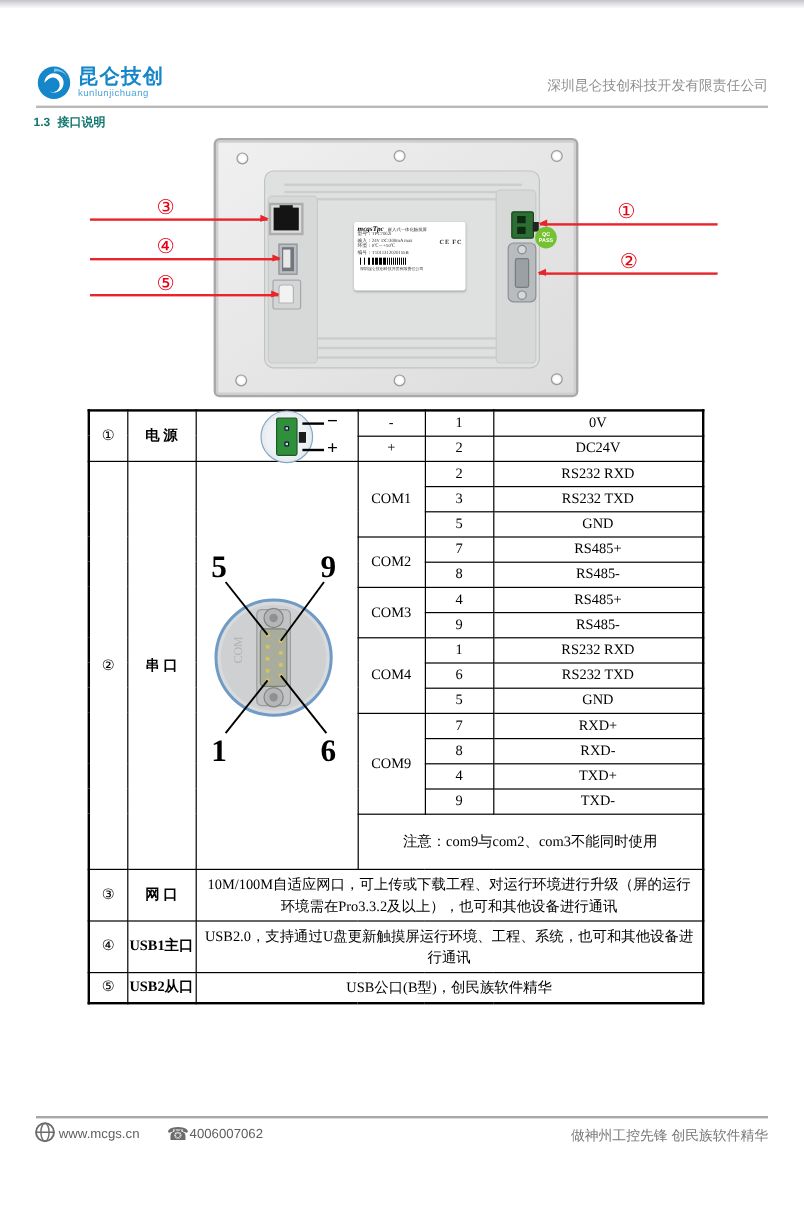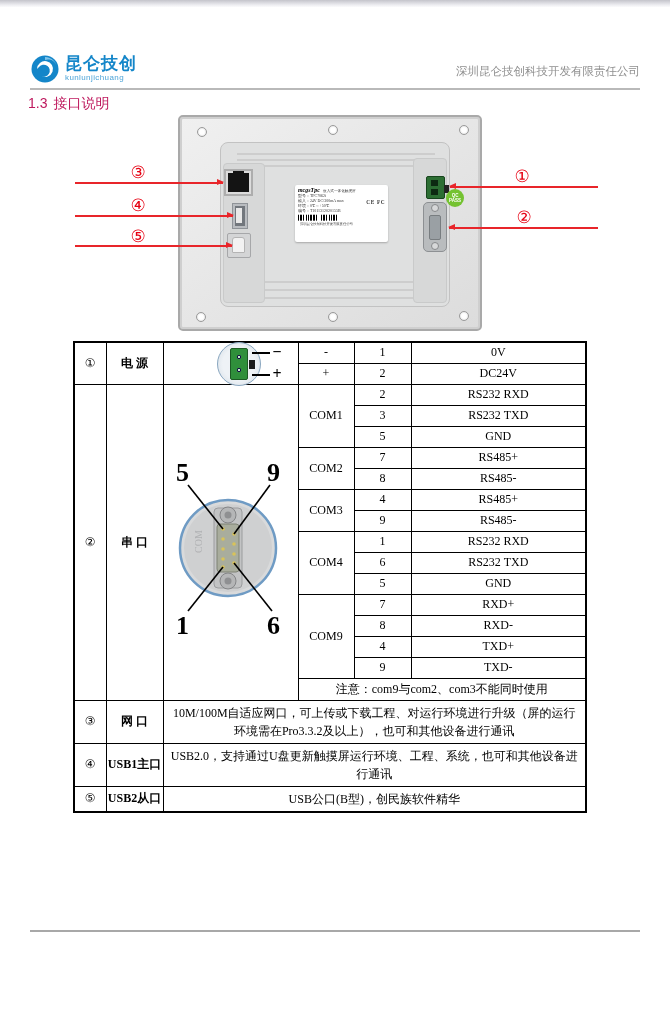--- a/index.html
+++ b/index.html
@@ -12,21 +12,21 @@
 
   
   .logo-wrap { position:absolute; left:30px; top:54px; display:flex; align-items:flex-start; }
   .logo-icon { width:30px; height:30px; }
   .brand-block { margin-left:5px; padding-top:1px; }
   .brand-cn { font-size:17px; font-weight:bold; color:#1486c9; letter-spacing:1px; line-height:18px; }
   .brand-en { font-size:8px; color:#4da4d8; letter-spacing:0.4px; }
   .company { position:absolute; right:30px; top:64px; font-size:11.5px; color:#8f8f8f; }
   .header-rule { position:absolute; left:30px; top:88px; width:610px; height:2px; background:#b9b9b9; }
 
-  .section-title { position:absolute; left:28px; top:95px; font-size:14px; font-weight:normal; color:#be185d; }
+  .section-title { position:absolute; left:28px; top:95px; font-size:10px; font-weight:bold; color:#0f766e; }
   .section-title .no { margin-right:6px; }
 
   
   .figure { position:absolute; left:0; top:0; width:670px; height:345px; }
   .device { position:absolute; left:178px; top:115px; width:304px; height:216px;
     background:linear-gradient(145deg,#f0f0f0,#dcdcdc); border:2px solid #a9a9a9; border-radius:5px;
     box-shadow:inset 0 0 0 2px #cfcfcf; }
   .screw { position:absolute; width:10px; height:10px; border-radius:50%;
     background:radial-gradient(#ffffff 40%, #d8d8d8); border:1.5px solid #9a9a9a; }
   .panel { position:absolute; left:40px; top:25px; width:230px; height:165px;
@@ -76,21 +76,21 @@
     border-right:7px solid #e8252a; border-top:3.5px solid transparent; border-bottom:3.5px solid transparent; }
 
   
   .spec-table { position:absolute; left:73px; top:341px; width:512px; border-collapse:collapse;
     table-layout:fixed; font-family:"Liberation Serif",serif; color:#000; border:2px solid #000; }
   .spec-table td { border:1px solid #000; text-align:center; vertical-align:middle; font-size:12px; padding:0; }
   .pin-row { height:21px; }
   .num-cell { font-size:13px; }
   .label-cell { font-weight:bold; font-size:12.5px; }
   .img-cell { position:relative; vertical-align:top; }
-  .note-cell { text-align:right; padding:2px 4px !important; height:22px; font-size:12px; }
+  .note-cell { text-align:right; padding:14px 4px !important; height:22px; font-size:12px; }
   .desc-cell { text-align:center; padding:3px 5px !important; font-size:11.5px; line-height:1.5; }
   .usb-row { height:22px; }
 
   
   .pg { position:absolute; left:0; top:0; width:135px; height:42px; }
   .pg-circle { position:absolute; left:53px; top:-1px; width:44px; height:44px; border-radius:50%;
     background:radial-gradient(#eef2f6 55%, #cfd9e2); border:1.5px solid #8aa7c0; }
   .pg-body { position:absolute; left:66px; top:5px; width:18px; height:32px; background:#2f8f3b; border:1.5px solid #1c5a24; border-radius:2px; }
   .pg-dot { position:absolute; left:6px; width:4px; height:4px; background:#cfe8cf; border:1px solid #114; border-radius:1px; }
   .pg-tab { position:absolute; left:85px; top:17px; width:6px; height:9px; background:#1c1c1c; }
@@ -369,14 +369,25 @@
     </tr>
     <tr class="usb-row">
       <td class="num-cell">⑤</td>
       <td class="label-cell">USB2从口</td>
       <td colspan="4" class="desc-cell">USB公口(B型)，创民族软件精华</td>
     </tr>
   </tbody>
     </table>
 
   <div class="footer-rule"></div>
+  <div class="footer">
+    <svg class="globe" width="17" height="17" viewBox="0 0 17 17">
+      <circle cx="8.5" cy="8.5" r="7.5" fill="none" stroke="#6c6c6c" stroke-width="1.6"></circle>
+      <ellipse cx="8.5" cy="8.5" rx="3.4" ry="7.5" fill="none" stroke="#6c6c6c" stroke-width="1.2"></ellipse>
+      <line x1="1" y1="8.5" x2="16" y2="8.5" stroke="#6c6c6c" stroke-width="1.2"></line>
+    </svg>
+    <span class="f-site">www.mcgs.cn</span>
+    <span class="f-phone-icon">☎</span>
+    <span class="f-phone-num">4006007062</span>
+    <span class="f-slogan">做神州工控先锋  创民族软件精华</span>
+  </div>
 
 </div>
 
 </body></html>

